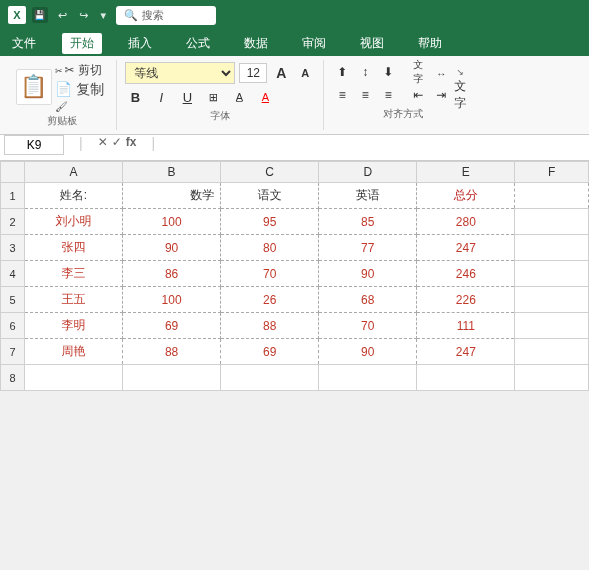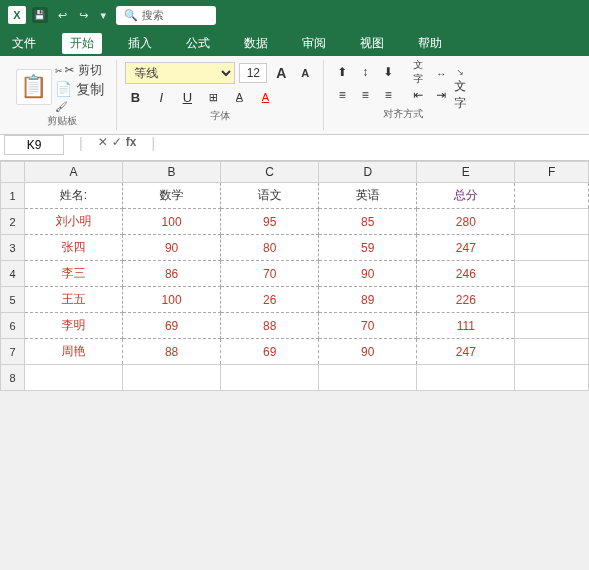--- a/index.html
+++ b/index.html
@@ -350,59 +350,59 @@
         <td class="col-header">C</td>
         <td class="col-header">D</td>
         <td class="col-header">E</td>
         <td class="col-header" style="min-width:60px;">F</td>
       </tr>
     </thead>
     <tbody id="spreadsheet-body">
     <tr>
           <td class="row-header">1</td>
           <td class="cell" style="color: rgb(51, 51, 51);">姓名:</td>
-          <td class="cell" style="color: rgb(51, 51, 51);">数学</td>
+          <td class="cell" style="color: rgb(51, 51, 51); text-align: right;">数学</td>
           <td class="cell" style="color: rgb(51, 51, 51);">语文</td>
           <td class="cell" style="color: rgb(51, 51, 51);">英语</td>
-          <td class="cell" style="color: #701a75;">总分</td>
+          <td class="cell" style="color: #b91c1c;">总分</td>
           <td class="cell cell-f"></td>
         </tr>
         <tr>
           <td class="row-header">2</td>
           <td class="cell">刘小明</td>
           <td class="cell">100</td>
           <td class="cell">95</td>
           <td class="cell">85</td>
           <td class="cell">280</td>
           <td class="cell cell-f"></td>
         </tr>
         <tr>
           <td class="row-header">3</td>
           <td class="cell">张四</td>
           <td class="cell">90</td>
           <td class="cell">80</td>
-          <td class="cell">59</td>
+          <td class="cell">77</td>
           <td class="cell">247</td>
           <td class="cell cell-f"></td>
         </tr>
         <tr>
           <td class="row-header">4</td>
           <td class="cell">李三</td>
           <td class="cell">86</td>
           <td class="cell">70</td>
           <td class="cell">90</td>
           <td class="cell">246</td>
           <td class="cell cell-f"></td>
         </tr>
         <tr>
           <td class="row-header">5</td>
           <td class="cell">王五</td>
           <td class="cell">100</td>
           <td class="cell">26</td>
-          <td class="cell">89</td>
+          <td class="cell">68</td>
           <td class="cell">226</td>
           <td class="cell cell-f"></td>
         </tr>
         <tr>
           <td class="row-header">6</td>
           <td class="cell">李明</td>
           <td class="cell">69</td>
           <td class="cell">88</td>
           <td class="cell">70</td>
           <td class="cell">111</td>

